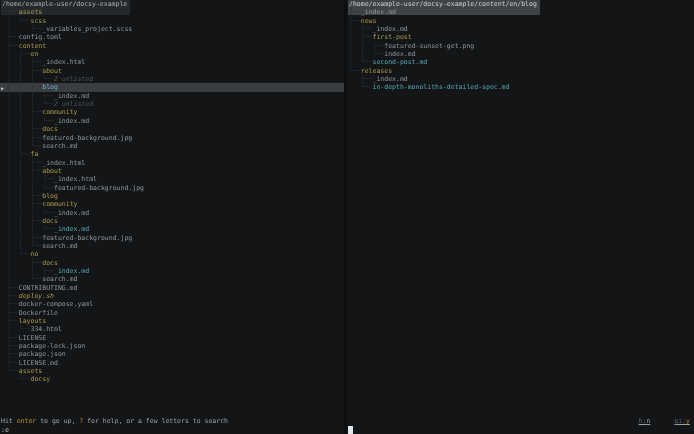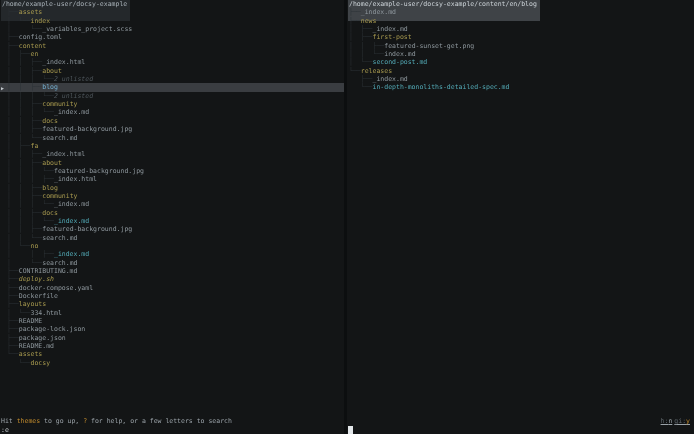--- a/index.html
+++ b/index.html
@@ -8,100 +8,102 @@
     background:var(--background,#131516);
     font-family:"DejaVu Sans Mono",monospace;
     font-size:6.5px;line-height:8.346px;
     -webkit-font-smoothing:antialiased;
   }
   .panel{position:absolute;top:0;height:417.3px;overflow:hidden;}
   .panel.left{left:0;width:344px;}
   .panel.right{left:347px;width:347px;}
   .divider{position:absolute;top:0;left:344px;width:3px;height:434px;background:#0c0e0f;}
   .hdr{height:8.346px;white-space:pre;padding-left:1px;}
-  .hdr .hdr-text{display:inline-block;height:21px;padding:0 3px 0 1px;}
+  .hdr .hdr-text{display:inline-block;height:15px;padding:0 3px 0 1px;}
   .left .hdr-text{color:var(--header_left_fg,#a9b2b9);background:var(--header_left_bg,#24282b);}
   .right .hdr-text{color:var(--header_right_fg,#ced5da);background:var(--header_right_bg,#3f4347);}
   .row{position:relative;height:8.346px;white-space:pre;}
   .left .row{padding-left:7px;}
   .right .row{padding-left:2px;}
   .prefix{color:var(--tree_lines,#2c3237);}
   .k-dir{color:var(--dir,#a89a4f);}
   .k-exe{color:var(--exe,#a89a4f);font-style:italic;}
   .k-file{color:var(--file,#8e979d);}
   .k-md{color:var(--accent_md,#53aab6);}
   .k-unlisted{color:var(--unlisted,#4e565c);font-style:italic;}
   .row.selected{background:var(--selection_bg,#3a3d41);}
   .row.selected .name{color:var(--selection_fg,#74b0d2);}
   .sel-arrow{position:absolute;left:1px;top:0.5px;font-size:5px;line-height:8.346px;
     color:var(--arrow,#c2c8cd);letter-spacing:0;}
   .statusbar{position:absolute;left:0;top:417.3px;width:694px;height:8.346px;
     line-height:8.346px;white-space:pre;color:var(--status_fg,#9aa2a8);}
   #status-line{position:absolute;left:1px;top:0;}
   .accent{color:var(--status_accent,#c08a2d);}
   #flags{position:absolute;right:4px;top:0;}
-  .flag{margin-left:2px;text-decoration:underline;}
+  .flag{margin-left:24px;text-decoration:underline;}
   .flag-label{color:var(--flag_label,#5f666b);}
   .flag-on{color:var(--flag_on,#c08a2d);}
   .flag-off{color:var(--flag_off,#9aa2a8);}
   .inputbar{position:absolute;left:0;top:425.65px;width:694px;height:8.35px;
     line-height:8.35px;white-space:pre;}
   #left-input{position:absolute;left:1px;top:0;color:var(--input_fg,#c8ced2);}
   #input-cursor{position:absolute;left:348px;top:0.5px;width:4.5px;height:7.5px;
     background:var(--cursor,#e2e6e9);}
 </style>
 </head>
 <body>
 
 <div class="screen">
 
   <div class="panel left">
     <div class="hdr"><span class="hdr-text">/home/example-user/docsy-example</span></div>
     <div id="left-tree">
         <div class="row"><span class="prefix">├──</span><span class="name k-dir">assets</span></div>
-        <div class="row"><span class="prefix">│  └──</span><span class="name k-dir">index</span></div>
+        <div class="row"><span class="prefix">│  └──</span><span class="name k-dir">scss</span></div>
         <div class="row"><span class="prefix">│     └──</span><span class="name k-file">_variables_project.scss</span></div>
         <div class="row"><span class="prefix">├──</span><span class="name k-file">config.toml</span></div>
         <div class="row"><span class="prefix">├──</span><span class="name k-dir">content</span></div>
         <div class="row"><span class="prefix">│  ├──</span><span class="name k-dir">en</span></div>
         <div class="row"><span class="prefix">│  │  ├──</span><span class="name k-file">_index.html</span></div>
         <div class="row"><span class="prefix">│  │  ├──</span><span class="name k-dir">about</span></div>
         <div class="row"><span class="prefix">│  │  │  └──</span><span class="name k-unlisted">2 unlisted</span></div>
         <div class="row selected"><span class="prefix">│  │  ├──</span><span class="name k-dir">blog</span><span class="sel-arrow">▶</span></div>
+        <div class="row"><span class="prefix">│  │  │  ├──</span><span class="name k-file">_index.md</span></div>
         <div class="row"><span class="prefix">│  │  │  └──</span><span class="name k-unlisted">2 unlisted</span></div>
         <div class="row"><span class="prefix">│  │  ├──</span><span class="name k-dir">community</span></div>
         <div class="row"><span class="prefix">│  │  │  └──</span><span class="name k-file">_index.md</span></div>
         <div class="row"><span class="prefix">│  │  ├──</span><span class="name k-dir">docs</span></div>
         <div class="row"><span class="prefix">│  │  ├──</span><span class="name k-file">featured-background.jpg</span></div>
         <div class="row"><span class="prefix">│  │  └──</span><span class="name k-file">search.md</span></div>
         <div class="row"><span class="prefix">│  ├──</span><span class="name k-dir">fa</span></div>
         <div class="row"><span class="prefix">│  │  ├──</span><span class="name k-file">_index.html</span></div>
         <div class="row"><span class="prefix">│  │  ├──</span><span class="name k-dir">about</span></div>
+        <div class="row"><span class="prefix">│  │  │  ├──</span><span class="name k-file">_index.html</span></div>
         <div class="row"><span class="prefix">│  │  │  └──</span><span class="name k-file">featured-background.jpg</span></div>
-        <div class="row"><span class="prefix">│  │  │  ├──</span><span class="name k-file">_index.html</span></div>
         <div class="row"><span class="prefix">│  │  ├──</span><span class="name k-dir">blog</span></div>
         <div class="row"><span class="prefix">│  │  ├──</span><span class="name k-dir">community</span></div>
         <div class="row"><span class="prefix">│  │  │  └──</span><span class="name k-file">_index.md</span></div>
         <div class="row"><span class="prefix">│  │  ├──</span><span class="name k-dir">docs</span></div>
         <div class="row"><span class="prefix">│  │  │  └──</span><span class="name k-md">_index.md</span></div>
         <div class="row"><span class="prefix">│  │  ├──</span><span class="name k-file">featured-background.jpg</span></div>
         <div class="row"><span class="prefix">│  │  └──</span><span class="name k-file">search.md</span></div>
         <div class="row"><span class="prefix">│  └──</span><span class="name k-dir">no</span></div>
+        <div class="row"><span class="prefix">│     ├──</span><span class="name k-dir">docs</span></div>
         <div class="row"><span class="prefix">│     │  ├──</span><span class="name k-md">_index.md</span></div>
         <div class="row"><span class="prefix">│     └──</span><span class="name k-file">search.md</span></div>
         <div class="row"><span class="prefix">├──</span><span class="name k-file">CONTRIBUTING.md</span></div>
         <div class="row"><span class="prefix">├──</span><span class="name k-exe">deploy.sh</span></div>
         <div class="row"><span class="prefix">├──</span><span class="name k-file">docker-compose.yaml</span></div>
         <div class="row"><span class="prefix">├──</span><span class="name k-file">Dockerfile</span></div>
         <div class="row"><span class="prefix">├──</span><span class="name k-dir">layouts</span></div>
         <div class="row"><span class="prefix">│  └──</span><span class="name k-file">334.html</span></div>
-        <div class="row"><span class="prefix">├──</span><span class="name k-file">README</span></div>
+        <div class="row"><span class="prefix">├──</span><span class="name k-file">LICENSE</span></div>
         <div class="row"><span class="prefix">├──</span><span class="name k-file">package-lock.json</span></div>
         <div class="row"><span class="prefix">├──</span><span class="name k-file">package.json</span></div>
-        <div class="row"><span class="prefix">├──</span><span class="name k-file">README.md</span></div>
+        <div class="row"><span class="prefix">├──</span><span class="name k-file">LICENSE.md</span></div>
         <div class="row"><span class="prefix">└──</span><span class="name k-dir">assets</span></div>
         <div class="row"><span class="prefix">   └──</span><span class="name k-dir">docsy</span></div>
       </div>
   </div>
 
   <div class="divider"></div>
 
   <div class="panel right">
     <div class="hdr"><span class="hdr-text">/home/example-user/docsy-example/content/en/blog</span></div>
     <div id="right-tree">
@@ -112,21 +114,21 @@
         <div class="row"><span class="prefix">│  │  ├──</span><span class="name k-file">featured-sunset-get.png</span></div>
         <div class="row"><span class="prefix">│  │  └──</span><span class="name k-file">index.md</span></div>
         <div class="row"><span class="prefix">│  └──</span><span class="name k-md">second-post.md</span></div>
         <div class="row"><span class="prefix">└──</span><span class="name k-dir">releases</span></div>
         <div class="row"><span class="prefix">   ├──</span><span class="name k-file">_index.md</span></div>
         <div class="row"><span class="prefix">   └──</span><span class="name k-md">in-depth-monoliths-detailed-spec.md</span></div>
       </div>
   </div>
 
   <div class="statusbar">
-    <span id="status-line"><span>Hit </span><span class="accent">themes</span><span> to go up, </span><span class="accent">?</span><span> for help, or a few letters to search</span></span>
+    <span id="status-line"><span>Hit </span><span class="accent">enter</span><span> to go up, </span><span class="accent">?</span><span> for help, or a few letters to search</span></span>
     <span id="flags"><span class="flag"><span class="flag-label">h:</span><span class="flag-off">n</span></span><span class="flag"><span class="flag-label">gi:</span><span class="flag-on">y</span></span></span>
   </div>
 
   <div class="inputbar">
     <span id="left-input">:e</span>
     <span id="input-cursor"></span>
   </div>
 
 </div>
 

